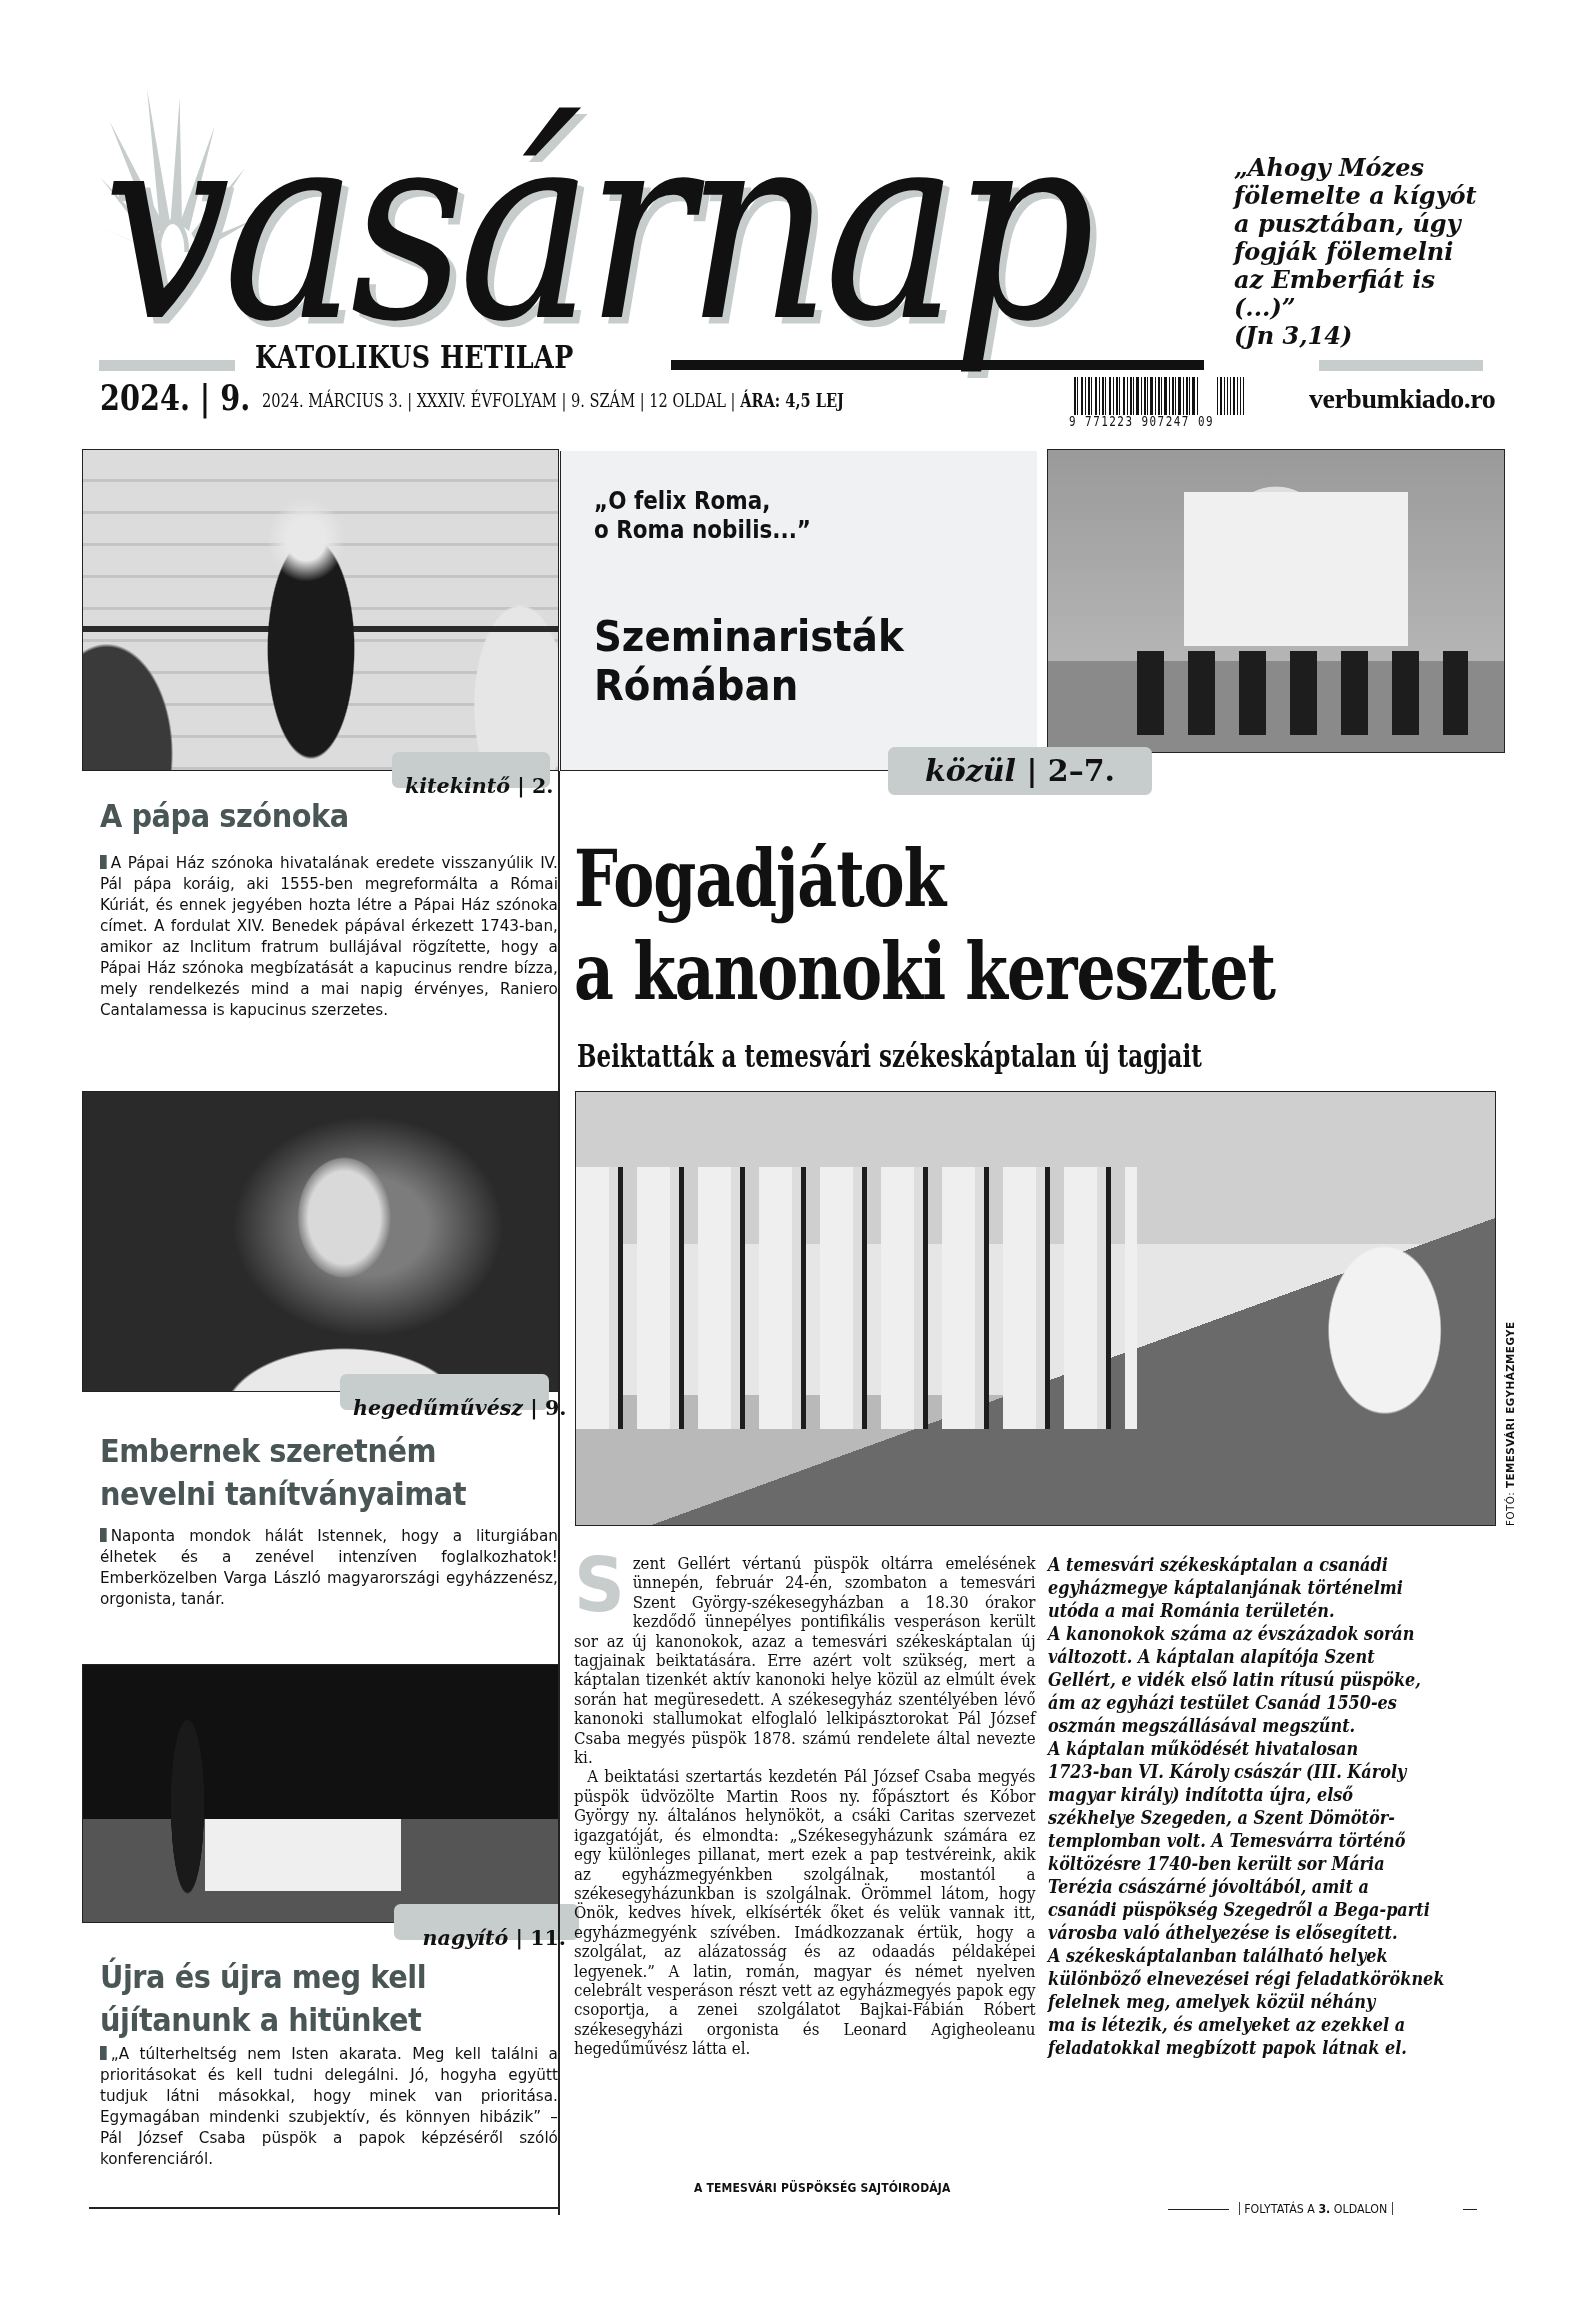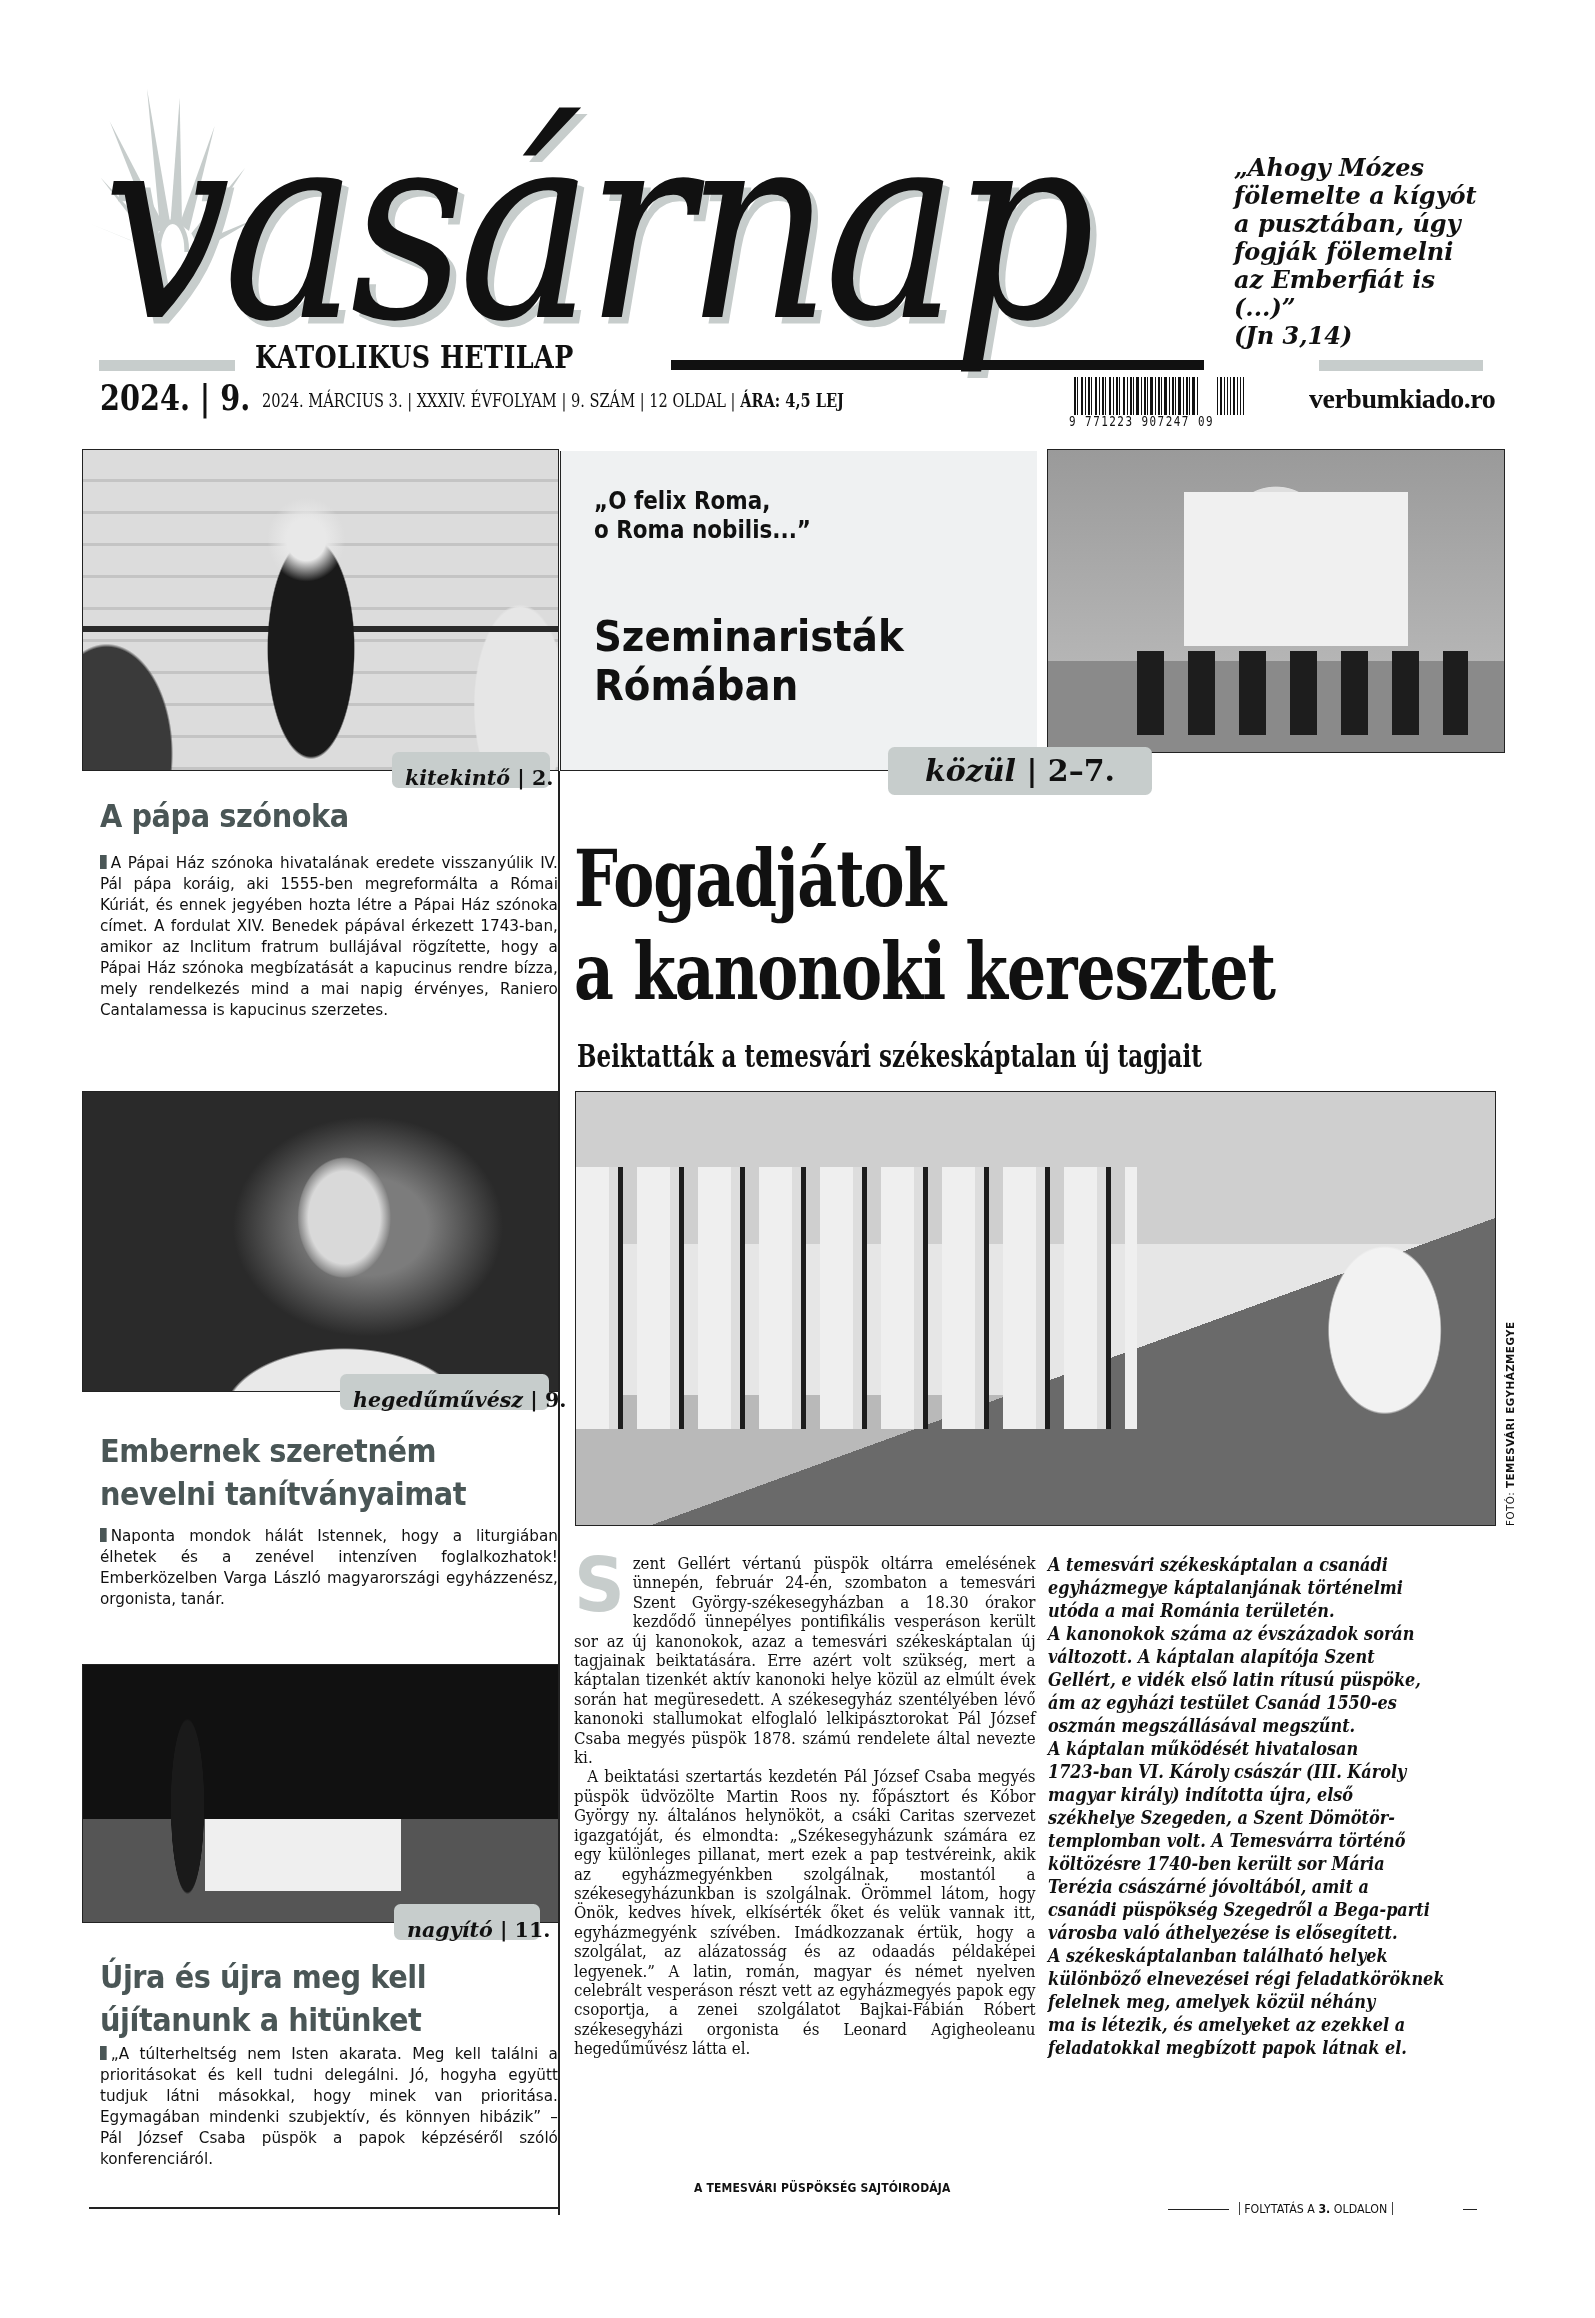--- a/index.html
+++ b/index.html
@@ -102,28 +102,28 @@
     background:
       radial-gradient(ellipse 79px 117px at 88% 55%, #f2f2f2 0 70%, transparent 72%),
       repeating-linear-gradient(90deg, #efefef 0 33px, #ddd 33px 42px, #1d1d1d 42px 47px, transparent 47px 61px) 0 75px / 561px 262px no-repeat,
       linear-gradient(160deg, transparent 60%, #6a6a6a 60%),
       linear-gradient(180deg, #cfcfcf 0 35%, #e6e6e6 35% 70%, #b9b9b9 70%),
       #ccc;
   }
 
   
   .tab {
-    background: #c7cdcc; border-radius: 6.5px; padding: 8px 13px; height: 36px;
+    background: #c7cdcc; border-radius: 6.5px; padding: 16px 13px; height: 36px;
     font-family: "DejaVu Serif", serif; font-weight: bold; font-size: 20.6px; line-height: 36px;
     white-space: nowrap; text-align: right;
   }
   .tab i { font-style: italic; font-weight: bold; }
   .tab-kitekinto { left: 392px; top: 752px; width: 158px; }
   .tab-ember { left: 340px; top: 1374px; width: 209px; }
-  .tab-nagyito { left: 394px; top: 1904px; width: 146px; }
+  .tab-nagyito { left: 394px; top: 1904px; width: 185px; }
   .tab-fokusz { left: 888px; top: 747px; width: 264px; height: 48px; line-height: 48px;
     font-size: 30px; text-align: center; padding: 0; }
 
   
   .left-headline {
     left: 100px; font-family: "DejaVu Sans", sans-serif; font-weight: bold;
     color: #4a5656; font-size: 32px; line-height: 43px; letter-spacing: -0.5px;
     transform: scaleX(0.9); transform-origin: left top; white-space: pre-line;
   }
   .left-body {

